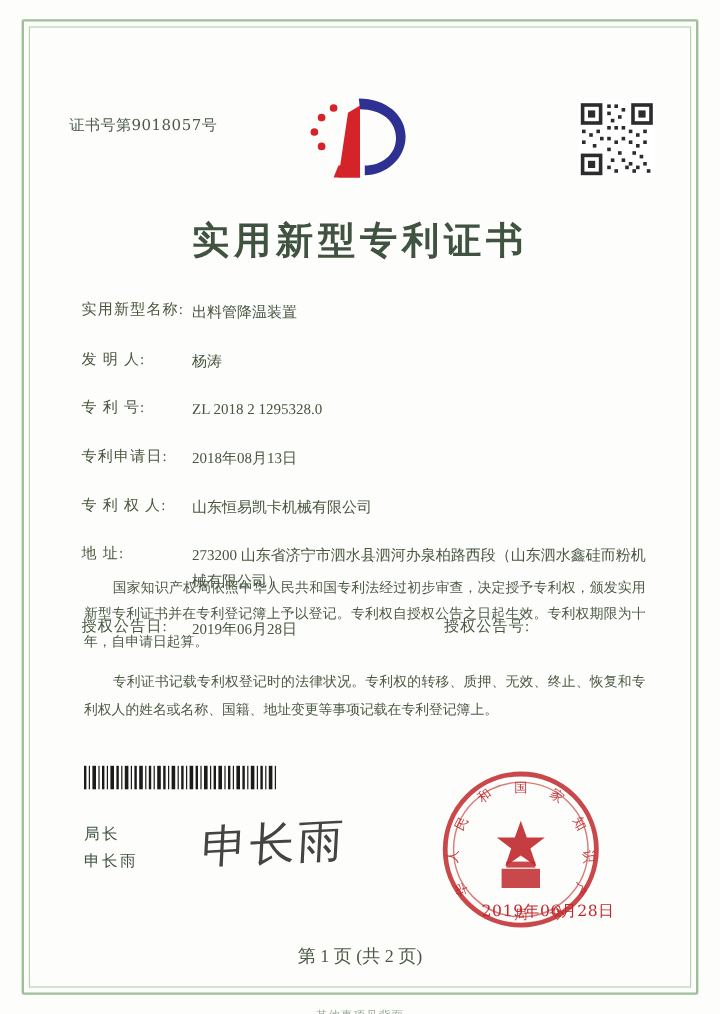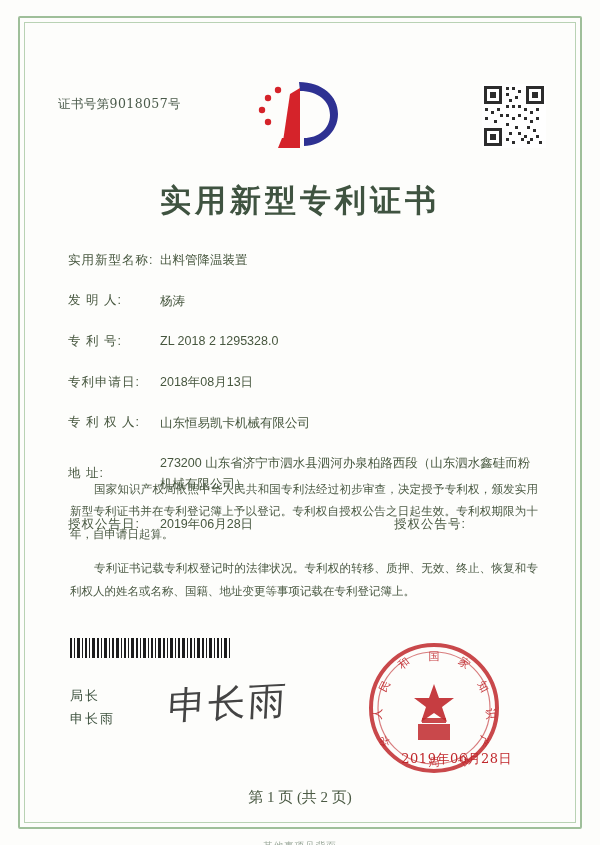--- a/index.html
+++ b/index.html
@@ -97,43 +97,42 @@
 
   
   .fields {
     position: absolute;
     top: 210px;
     left: 28px;
     right: 20px;
   }
   .field-row {
     display: flex;
-    align-items: center;
+    align-items: flex-start;
     margin-bottom: 20px;
     font-size: 12.5px;
     color: #47573f;
-    font-family: Liberation Sans, sans-serif;
+    font-family: Liberation Serif, serif;
   }
   .field-label {
     width: 92px;
     flex: 0 0 92px;
     letter-spacing: 1px;
     white-space: nowrap;
   }
   .field-value {
     flex: 1;
     line-height: 1.65;
   }
   .field-row.two-col .field-value { flex: 0 0 auto; width: 210px; }
   .sub-label {
     width: 90px;
     flex: 0 0 90px;
     letter-spacing: 1px;
     white-space: nowrap;
-    margin-left: 24px;
   }
   .sub-value { flex: 1; }
 
   
   .paragraphs {
     position: absolute;
     top: 438px;
     left: 30px;
     right: 22px;
     font-size: 11.5px;

